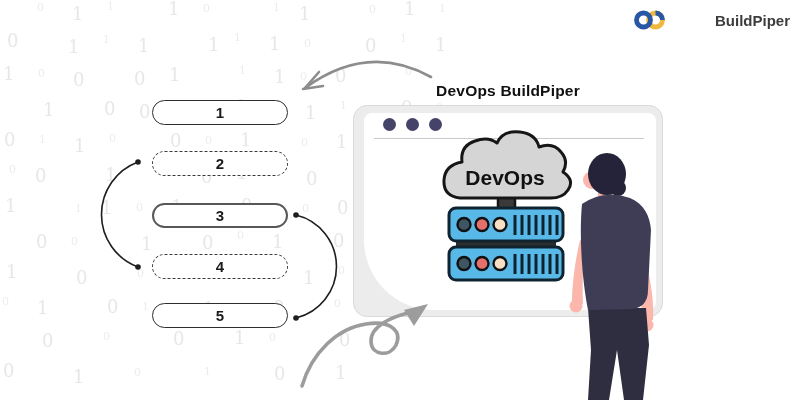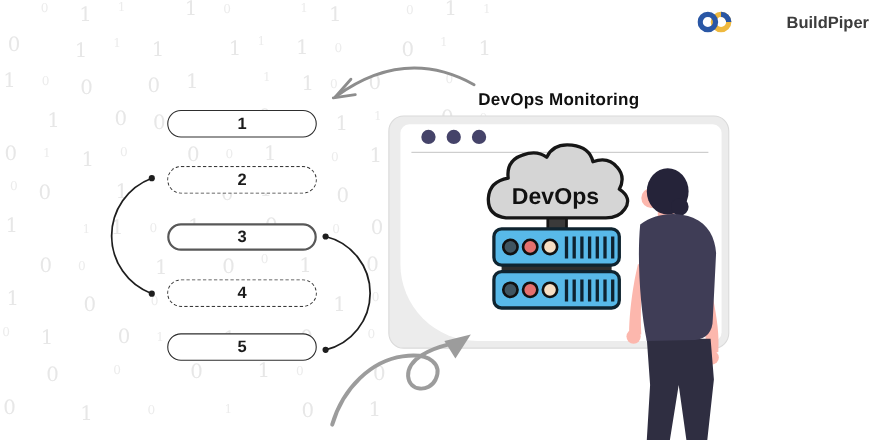--- a/index.html
+++ b/index.html
@@ -170,21 +170,21 @@
   <div class="pill pill-thick" id="pill-3">
       <span>3</span>
     </div>
   <div class="pill pill-dashed" id="pill-4">
       <span>4</span>
     </div>
   <div class="pill pill-solid" id="pill-5">
       <span>5</span>
     </div>
 
-  <div id="window-title">DevOps Monitoring</div>
+  <div id="window-title">DevOps BuildPiper</div>
 
   <div id="monitor-window">
     <div id="window-inner"></div>
     <span class="win-dot" id="win-dot-1"></span>
     <span class="win-dot" id="win-dot-2"></span>
     <span class="win-dot" id="win-dot-3"></span>
     <div id="win-separator"></div>
   </div>
 
   <svg id="illustration-svg" width="150" height="160" viewBox="0 0 150 160">

